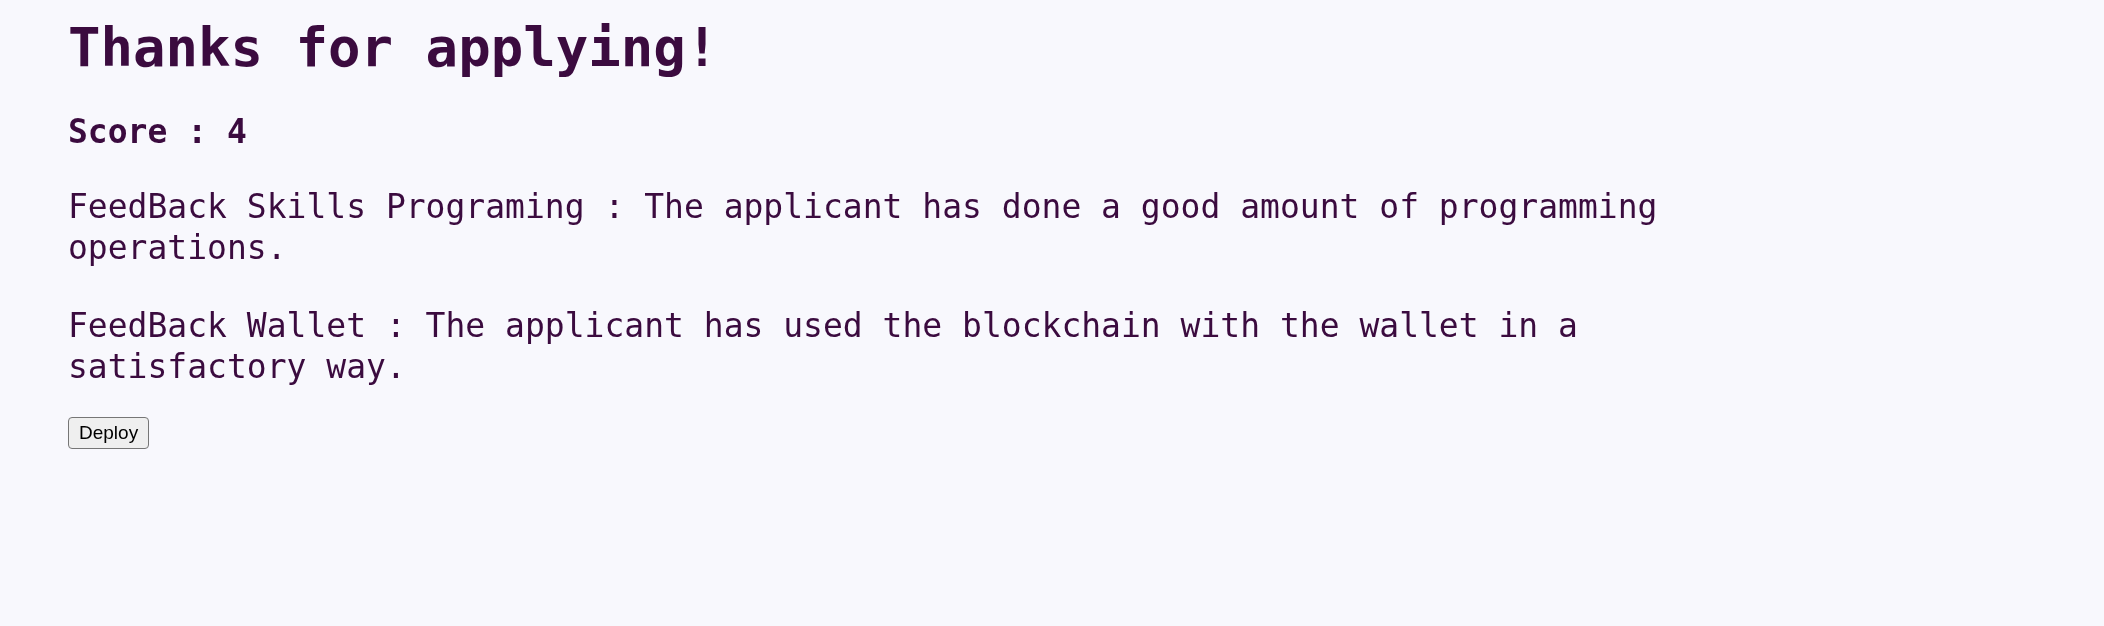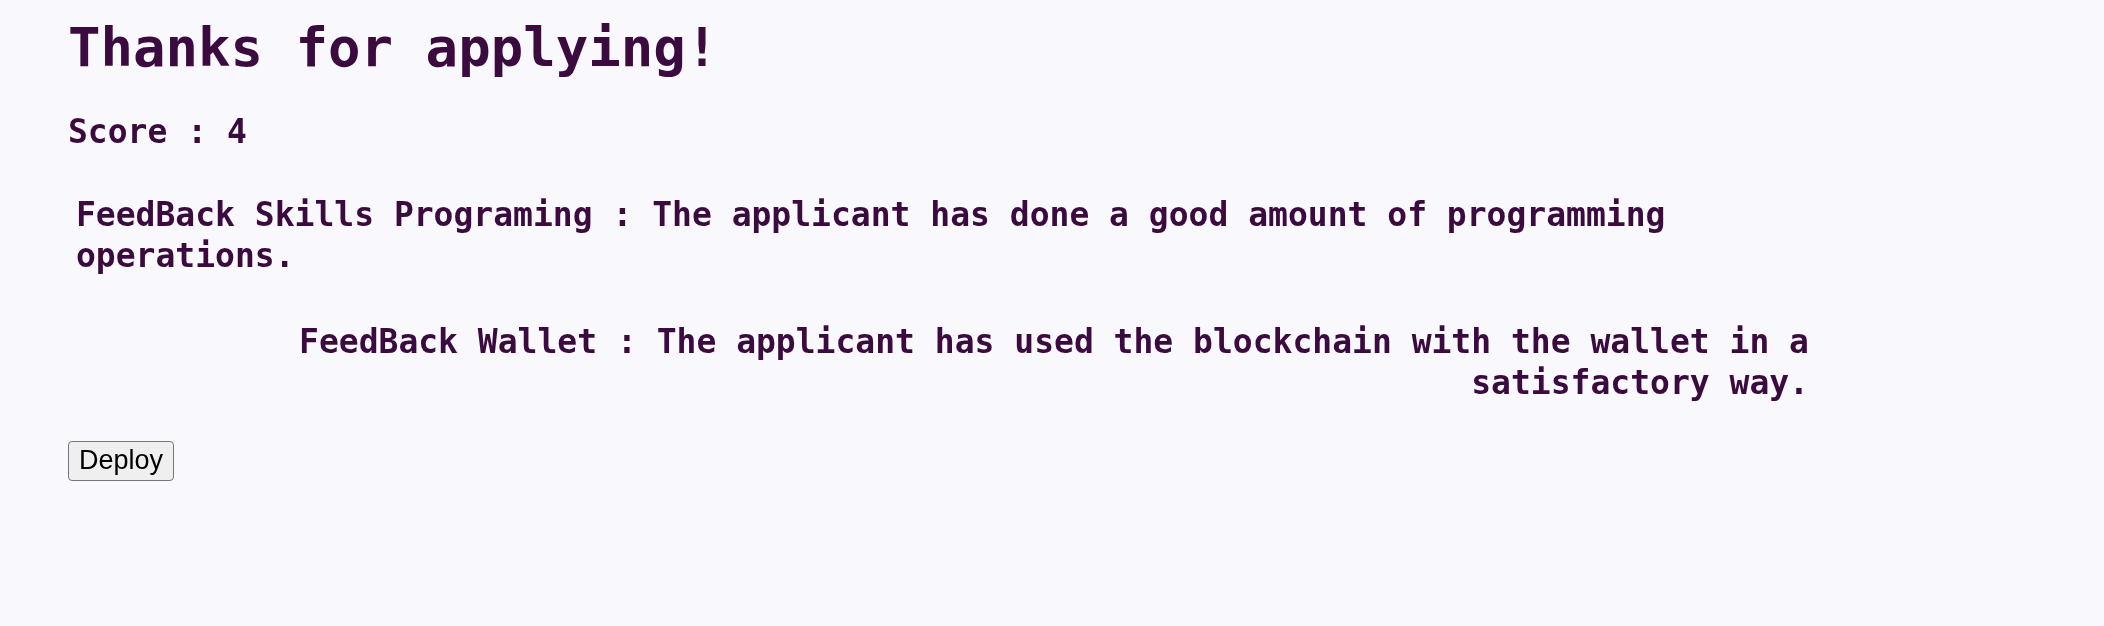--- a/index.html
+++ b/index.html
@@ -39,39 +39,38 @@
     font-weight: bold;
     font-size: 33px;
     line-height: 1.2;
     color: #3b0b3f;
     margin: 0;
     padding-top: 34px;
     white-space: pre;
   }
   .feedback-block {
     font-family: "DejaVu Sans Mono", monospace;
-    font-weight: bold;
+    font-weight: normal;
     font-size: 33px;
     line-height: 1.25;
     color: #3b0b3f;
-    margin: 8px;
+    margin: 0;
     padding-top: 34px;
     max-width: 1790px;
   }
   .feedback-block.second {
     padding-top: 36px;
     max-width: 1960px;
-    text-align: right;
   }
   .deploy-row {
     padding-top: 30px;
   }
   button.deploy-button {
     font-family: "Liberation Sans", sans-serif;
-    font-size: 27px;
+    font-size: 19px;
     line-height: 1;
     color: #000000;
     background: #efefef;
     border: 1px solid #767676;
     border-radius: 4px;
     padding: 5px 10px 6px 10px;
     cursor: pointer;
   }
 </style>
 </head>

